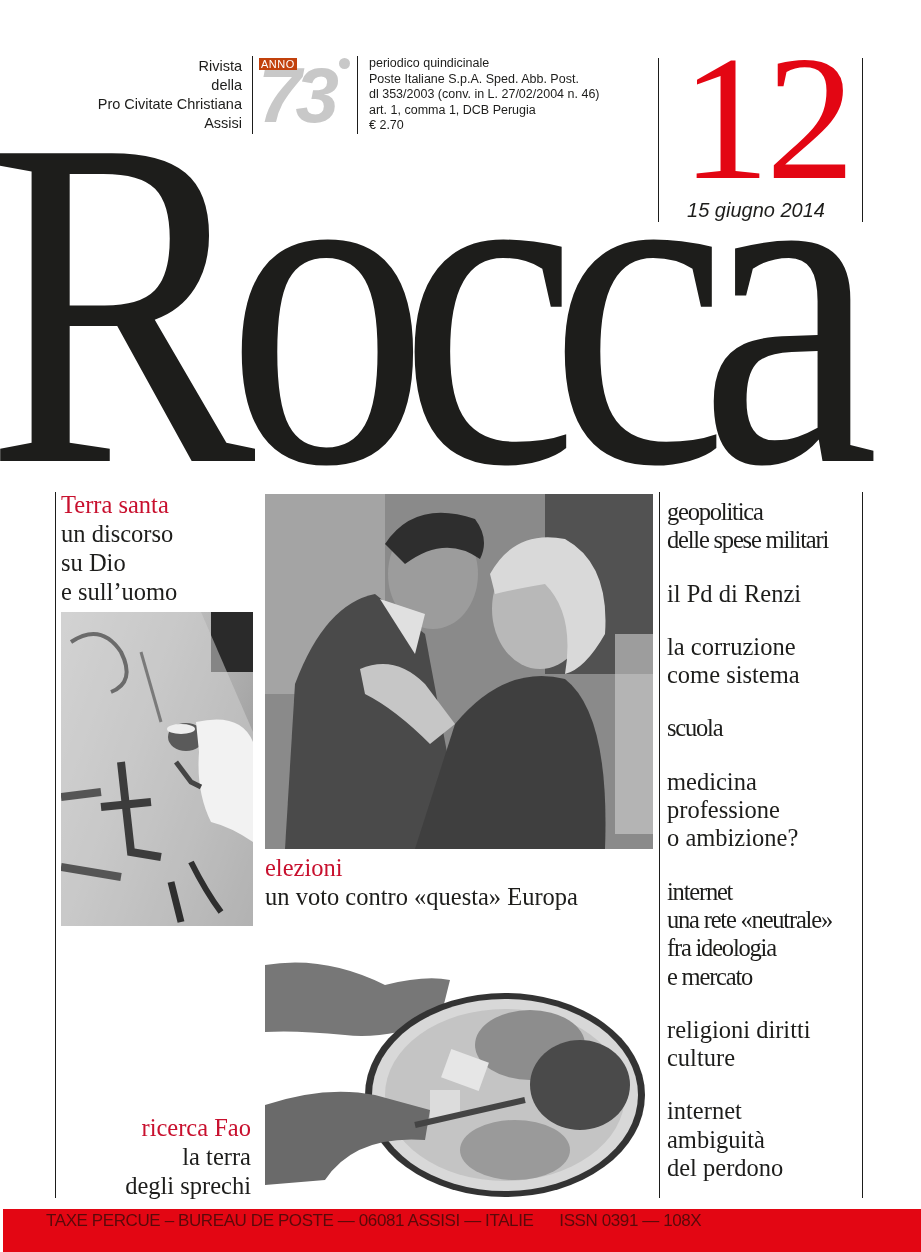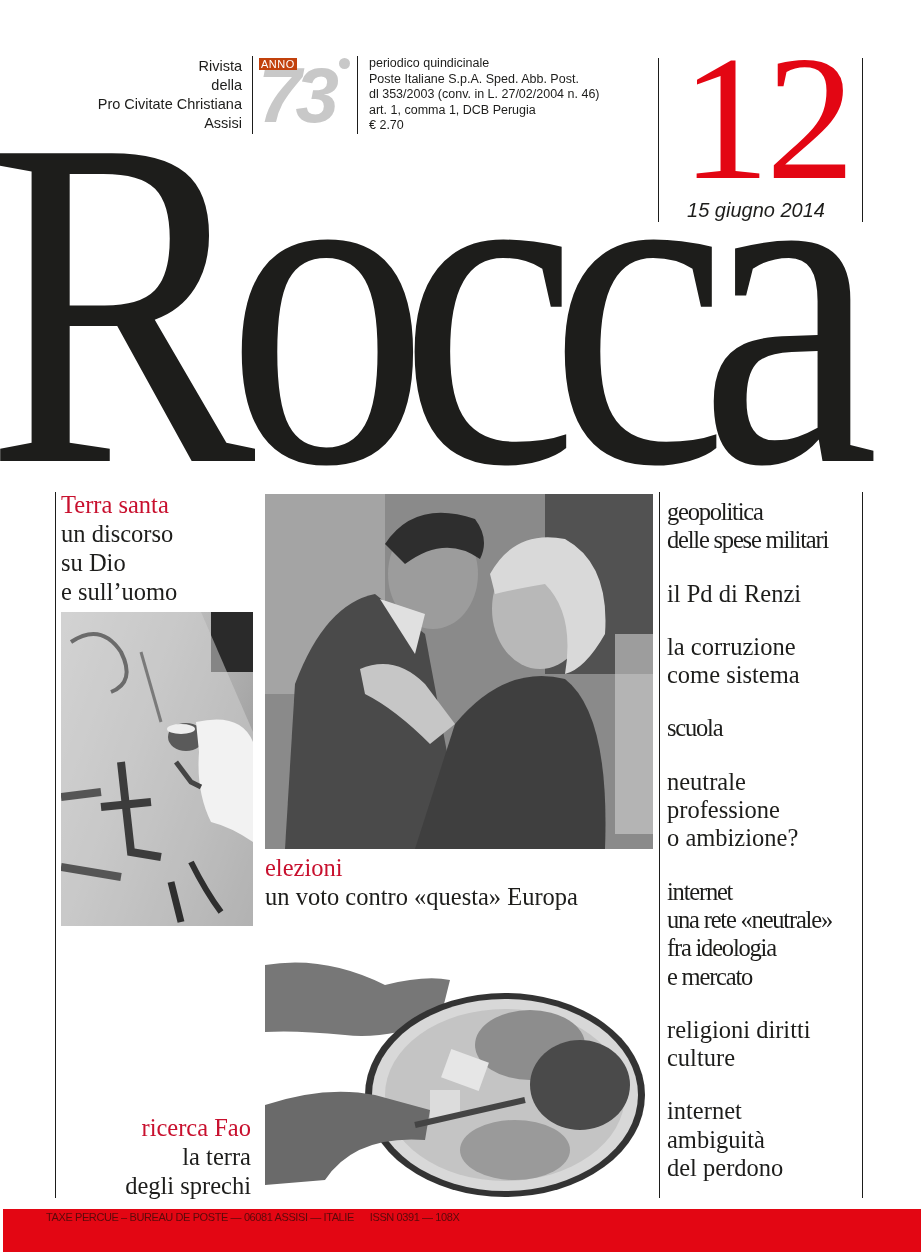--- a/index.html
+++ b/index.html
@@ -56,21 +56,21 @@
   .photo { overflow: hidden; }
 
   .toc { left: 667px; top: 490px; width: 200px; font-size: 24.5px; line-height: 28.3px; }
   .toc-item { margin-bottom: 25px; }
   .toc-item.tight { letter-spacing: -1.2px; margin-top: 8px; }
 
   .footer-bar {
     left: 3px; top: 1209px; width: 918px; height: 43px; background: #e30613;
   }
   .footer-text {
-    left: 46px; top: 1211px; font-size: 11px; color: #5a0a0a; letter-spacing: -0.4px; white-space: pre;
+    left: 46px; top: 1211px; font-size: 17px; color: #5a0a0a; letter-spacing: -0.4px; white-space: pre;
   }
 </style>
 </head>
 <body>
 
 <div class="abs publisher sans">
   <div>Rivista</div>
   <div>della</div>
   <div>Pro Civitate Christiana</div>
   <div>Assisi</div>
@@ -189,21 +189,21 @@
     <div>il Pd di Renzi</div>
   </div>
   <div class="toc-item">
     <div>la corruzione</div>
     <div>come sistema</div>
   </div>
   <div class="toc-item tight">
     <div>scuola</div>
   </div>
   <div class="toc-item">
-    <div>neutrale</div>
+    <div>medicina</div>
     <div>professione</div>
     <div>o ambizione?</div>
   </div>
   <div class="toc-item tight">
     <div>internet</div>
     <div>una rete «neutrale»</div>
     <div>fra ideologia</div>
     <div>e mercato</div>
   </div>
   <div class="toc-item">

